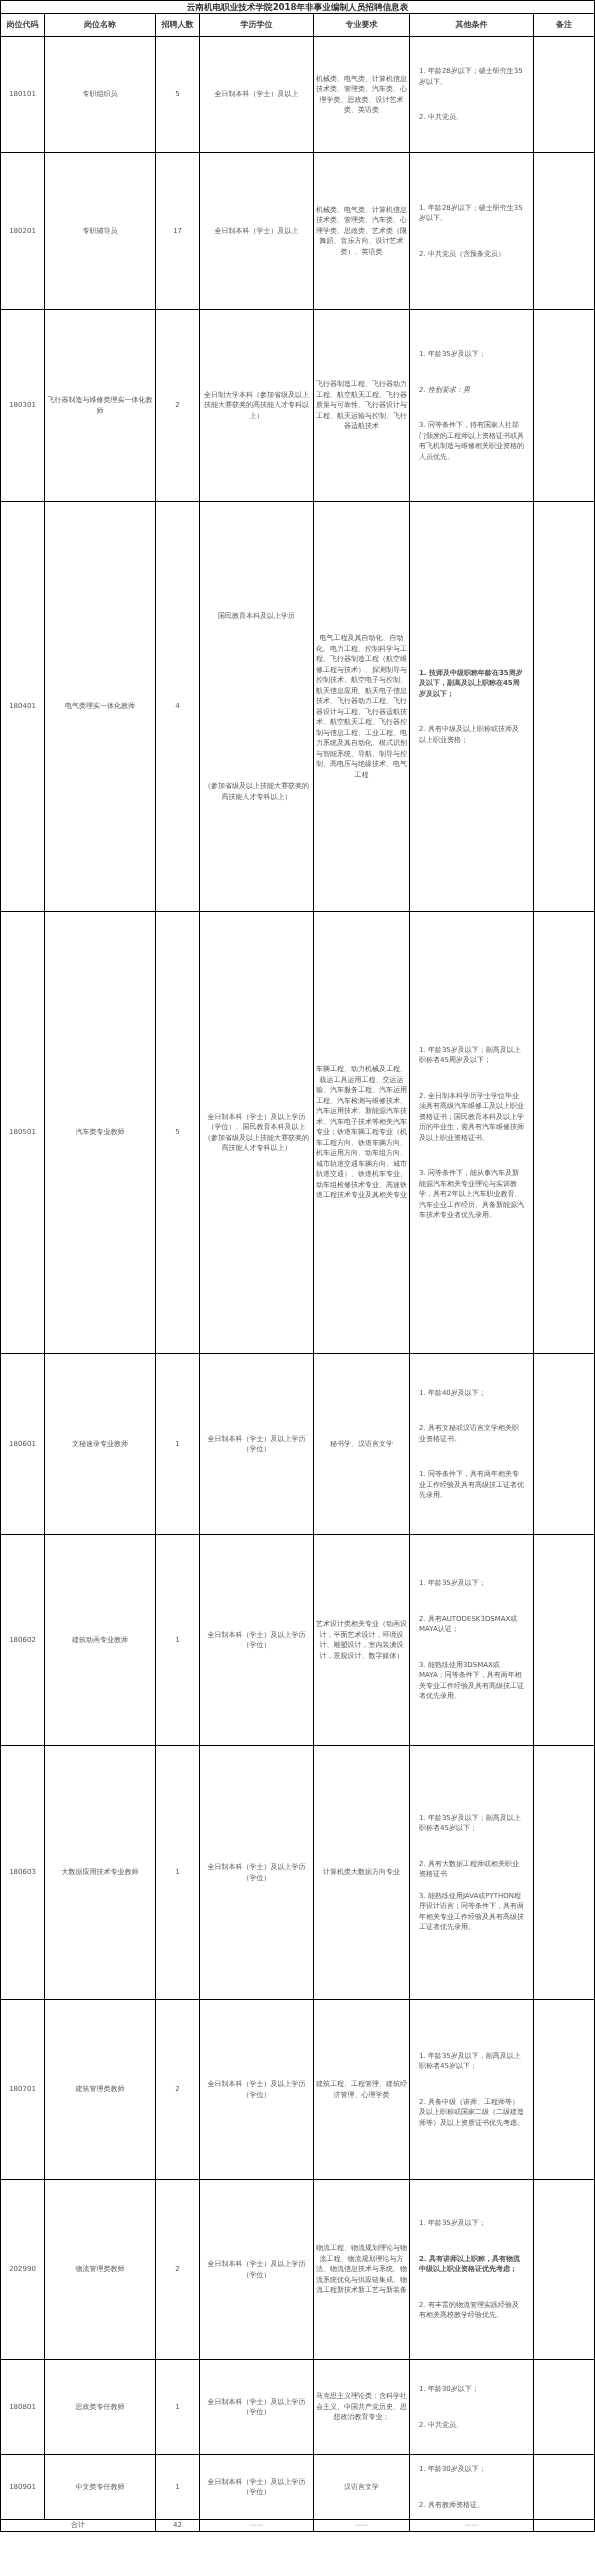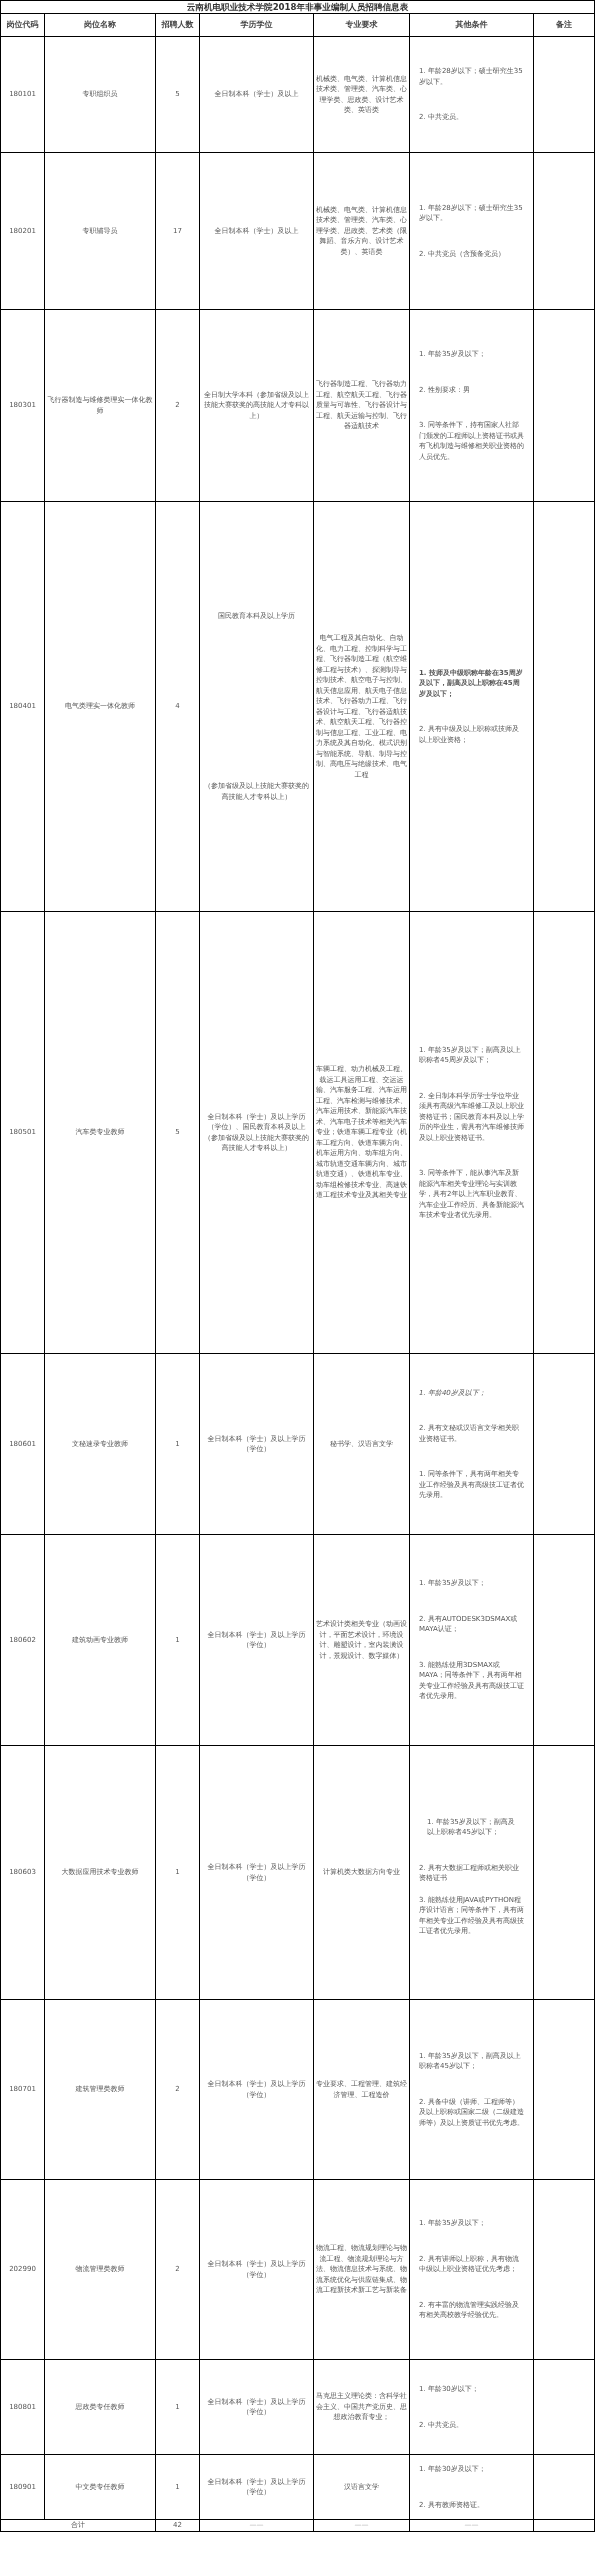--- a/index.html
+++ b/index.html
@@ -74,21 +74,21 @@
       <tr style="height: 192px;">
         <td>180301</td>
         <td>飞行器制造与维修类理实一体化教师</td>
         <td>2</td>
         <td>
           <div>全日制大学本科（参加省级及以上技能大赛获奖的高技能人才专科以上）</div>
         </td>
         <td class="major">飞行器制造工程、飞行器动力工程、航空航天工程、飞行器质量与可靠性、飞行器设计与工程、航天运输与控制、飞行器适航技术</td>
         <td class="cond">
           <span class="c" style="margin: 0px;">1. 年龄35岁及以下；</span>
-          <span class="c" style="margin: 25px 0px 8px;">2. 性别要求：男</span>
+          <span class="c" style="margin: 25px 0px 8px; font-style: italic;">2. 性别要求：男</span>
           <span class="c" style="margin: 25px 0px 0px;">3. 同等条件下，持有国家人社部门颁发的工程师以上资格证书或具有飞机制造与维修相关职业资格的人员优先。</span>
         </td>
         <td></td>
       </tr>
       <tr style="height: 410px;">
         <td>180401</td>
         <td>电气类理实一体化教师</td>
         <td>4</td>
         <td>
           <div>国民教育本科及以上学历</div>
@@ -118,21 +118,21 @@
       </tr>
       <tr style="height: 181px;">
         <td>180601</td>
         <td>文秘速录专业教师</td>
         <td>1</td>
         <td>
           <div>全日制本科（学士）及以上学历（学位）</div>
         </td>
         <td class="major">秘书学、汉语言文学</td>
         <td class="cond">
-          <span class="c" style="margin: 0px; font-style: italic;">1. 年龄40岁及以下；</span>
+          <span class="c" style="margin: 0px;">1. 年龄40岁及以下；</span>
           <span class="c" style="margin: 25px 0px 0px;">2. 具有文秘或汉语言文学相关职业资格证书。</span>
           <span class="c" style="margin: 25px 0px 0px;">1. 同等条件下，具有两年相关专业工作经验及具有高级技工证者优先录用。</span>
         </td>
         <td></td>
       </tr>
       <tr style="height: 211px;">
         <td>180602</td>
         <td>建筑动画专业教师</td>
         <td>1</td>
         <td>
@@ -148,51 +148,51 @@
       </tr>
       <tr style="height: 254px;">
         <td>180603</td>
         <td>大数据应用技术专业教师</td>
         <td>1</td>
         <td>
           <div>全日制本科（学士）及以上学历（学位）</div>
         </td>
         <td class="major">计算机类大数据方向专业</td>
         <td class="cond">
-          <span class="c" style="margin: 8px;">1. 年龄35岁及以下；副高及以上职称者45岁以下；</span>
+          <span class="c" style="margin: 0px;">1. 年龄35岁及以下；副高及以上职称者45岁以下；</span>
           <span class="c" style="margin: 25px 0px 0px;">2. 具有大数据工程师或相关职业资格证书</span>
           <span class="c" style="margin: 11px 0px 0px;">3. 能熟练使用JAVA或PYTHON程序设计语言；同等条件下，具有两年相关专业工作经验及具有高级技工证者优先录用。</span>
         </td>
         <td></td>
       </tr>
       <tr style="height: 180px;">
         <td>180701</td>
         <td>建筑管理类教师</td>
         <td>2</td>
         <td>
           <div>全日制本科（学士）及以上学历（学位）</div>
         </td>
-        <td class="major">专业要求、工程管理、建筑经济管理、工程造价</td>
+        <td class="major">建筑工程、工程管理、建筑经济管理、心理学类</td>
         <td class="cond">
           <span class="c" style="margin: 0px;">1. 年龄35岁及以下，副高及以上职称者45岁以下；</span>
           <span class="c" style="margin: 25px 0px 0px;">2. 具备中级（讲师、工程师等）及以上职称或国家二级（二级建造师等）及以上资质证书优先考虑。</span>
         </td>
         <td></td>
       </tr>
       <tr style="height: 180px;">
         <td>202990</td>
         <td>物流管理类教师</td>
         <td>2</td>
         <td>
           <div>全日制本科（学士）及以上学历（学位）</div>
         </td>
         <td class="major">物流工程、物流规划理论与物流工程、物流规划理论与方法、物流信息技术与系统、物流系统优化与供应链集成、物流工程新技术新工艺与新装备</td>
         <td class="cond">
           <span class="c" style="margin: 0px;">1. 年龄35岁及以下；</span>
-          <span class="c" style="margin: 25px 0px 15px;">2. 具有讲师以上职称，具有物流中级以上职业资格证优先考虑；</span>
+          <span class="c" style="margin: 25px 0px 15px; font-weight: bold;">2. 具有讲师以上职称，具有物流中级以上职业资格证优先考虑；</span>
           <span class="c" style="margin: 25px 0px 0px;">2. 有丰富的物流管理实践经验及有相关高校教学经验优先。</span>
         </td>
         <td></td>
       </tr>
       <tr style="height: 95px;">
         <td>180801</td>
         <td>思政类专任教师</td>
         <td>1</td>
         <td>
           <div>全日制本科（学士）及以上学历（学位）</div>

